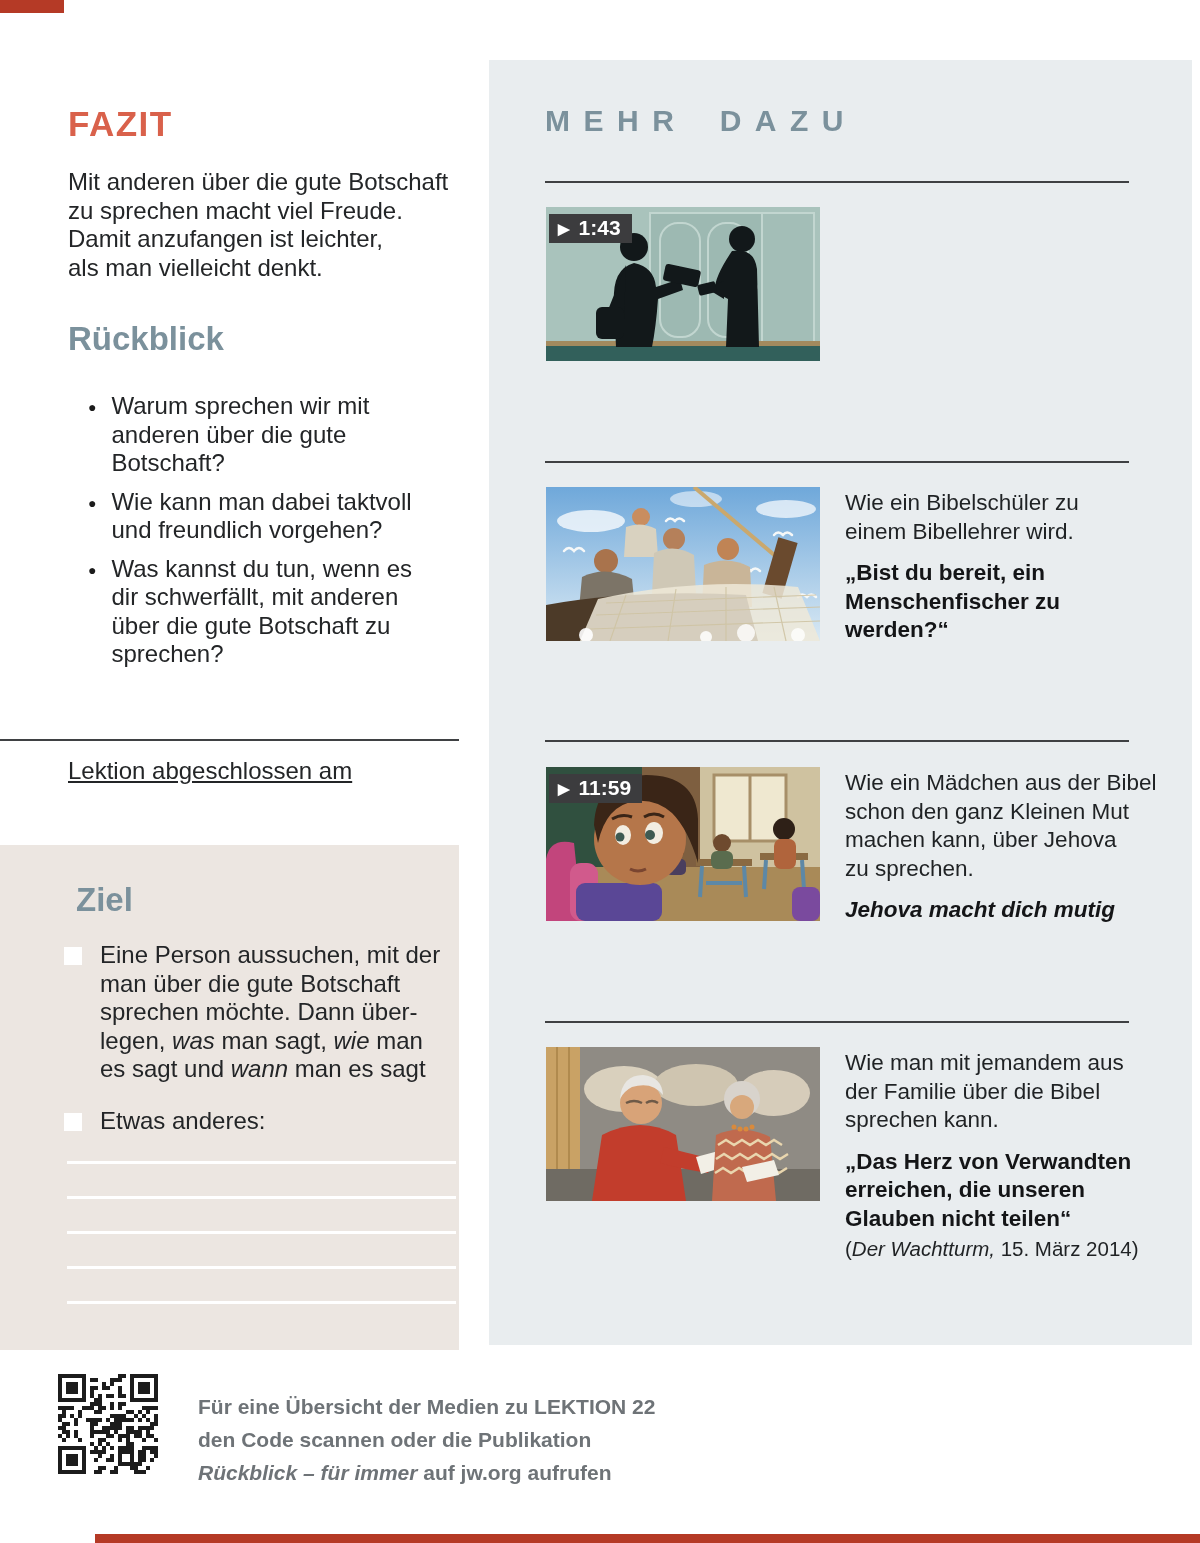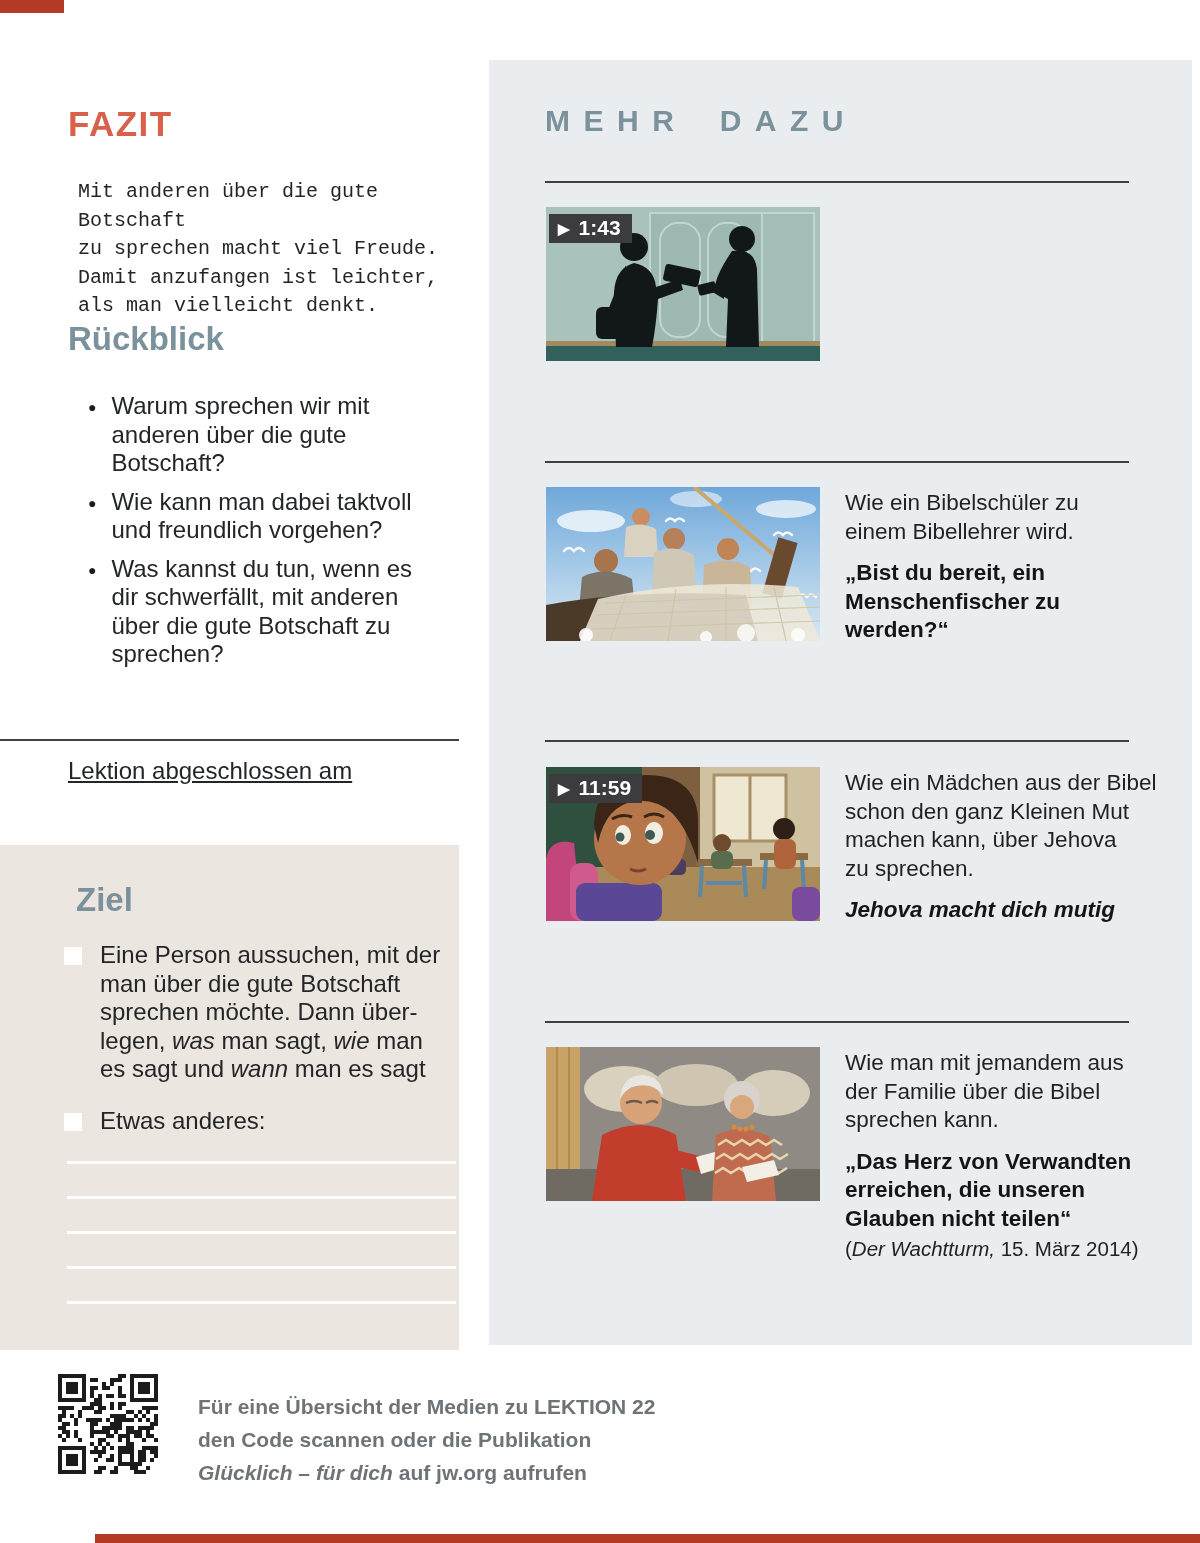--- a/index.html
+++ b/index.html
@@ -5,21 +5,21 @@
 <style>
   html,body{margin:0;padding:0;background:#fff;}
   .page{position:relative;width:1200px;height:1543px;background:#fff;overflow:hidden;
         font-family:"Liberation Sans",sans-serif;color:#232527;}
   .abs{position:absolute;}
   
   .edge-top{left:0;top:0;width:64px;height:13px;background:#b53a26;}
   .edge-bottom{left:95px;top:1534px;width:1105px;height:9px;background:#b53a26;}
   
   .fazit-h{left:68px;top:104px;margin:0;font-size:35px;font-weight:700;letter-spacing:1.5px;color:#d9614b;}
-  .fazit-p{left:68px;top:168px;width:400px;margin:10px;font-size:20px;line-height:28.5px;font-family:Liberation Mono, monospace;}
+  .fazit-p{left:68px;top:168px;width:400px;margin:0;font-size:24px;line-height:28.5px;}
   .rueck-h{left:68px;top:320px;margin:0;font-size:33px;font-weight:700;color:#7b919c;}
   .qlist{left:88px;top:392px;width:380px;margin:0;padding:0;list-style:none;}
   .qlist li{display:flex;margin:0 0 10px 0;font-size:24px;line-height:28.5px;}
   .blt{flex:none;font-size:14px;line-height:1;margin:8px 15px 0 0;color:#1b1b1b;}
   .hr-left{left:0;top:739px;width:459px;height:2px;background:#3f4143;}
   .lektion{left:68px;top:757px;margin:0;font-size:24px;text-decoration:underline;}
   .ziel-box{left:0;top:845px;width:459px;height:505px;background:#ece6e1;}
   .ziel-h{position:absolute;left:68px;top:28px;margin:8px;font-size:33px;font-weight:700;color:#7b919c;}
   .goal{position:absolute;left:64px;display:flex;}
   .goal .cb{flex:none;width:18px;height:18px;background:#fff;margin:6px 18px 0 0;}
@@ -305,21 +305,21 @@
         <rect x="13" y="24" width="1" height="1"></rect>
         <rect x="14" y="24" width="1" height="1"></rect>
         <rect x="19" y="24" width="1" height="1"></rect>
         <rect x="20" y="24" width="1" height="1"></rect>
         <rect x="21" y="24" width="1" height="1"></rect>
       </g>
   </svg>
   <div class="abs fnote">
     <p>Für eine Übersicht der Medien zu LEKTION 22</p>
     <p>den Code scannen oder die Publikation</p>
-    <p><i>Glücklich – für dich</i> auf jw.org aufrufen</p>
+    <p><i>Rückblick – für immer</i> auf jw.org aufrufen</p>
   </div>
 
   <div class="abs right-col">
     <h2 class="mehr-h">MEHR DAZU</h2>
 
     <div class="rule" style="top:121px"></div>
     <div class="rule" style="top:401px"></div>
     <div class="rule" style="top:680px"></div>
     <div class="rule" style="top:961px"></div>
 

